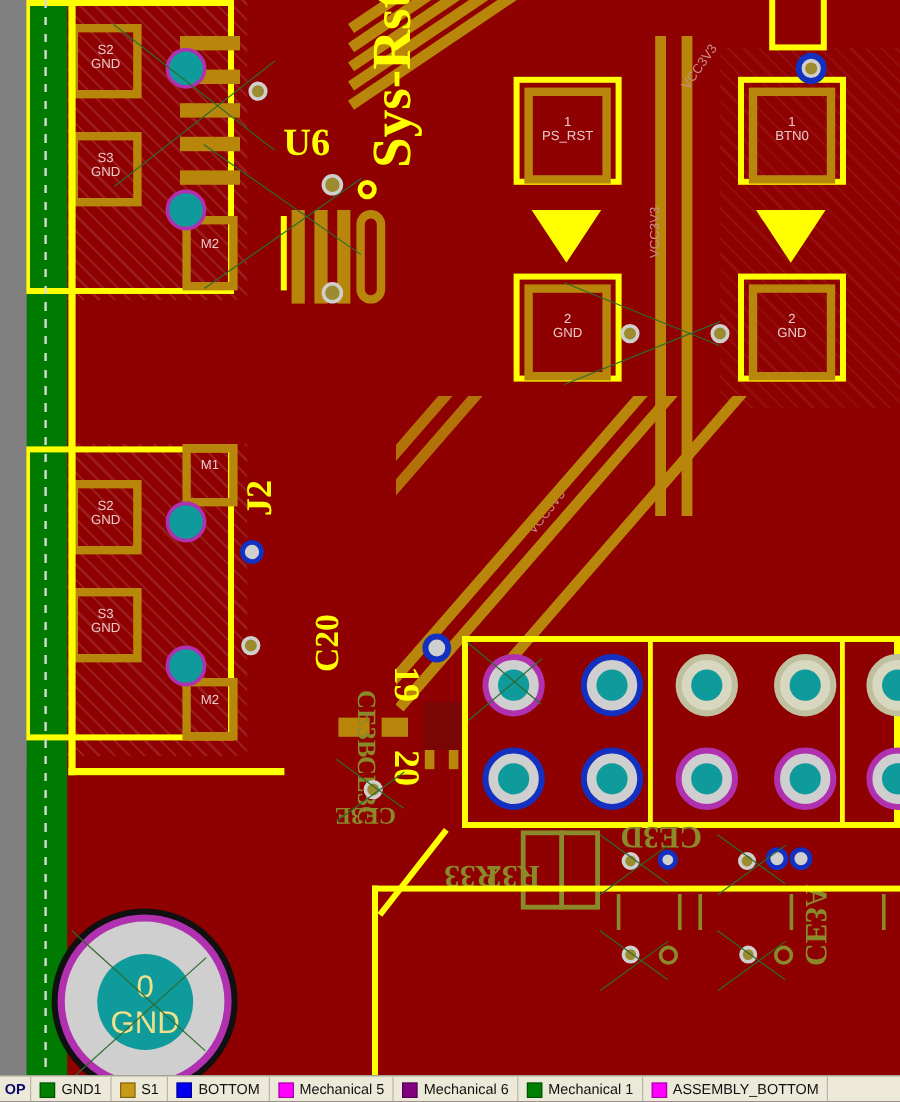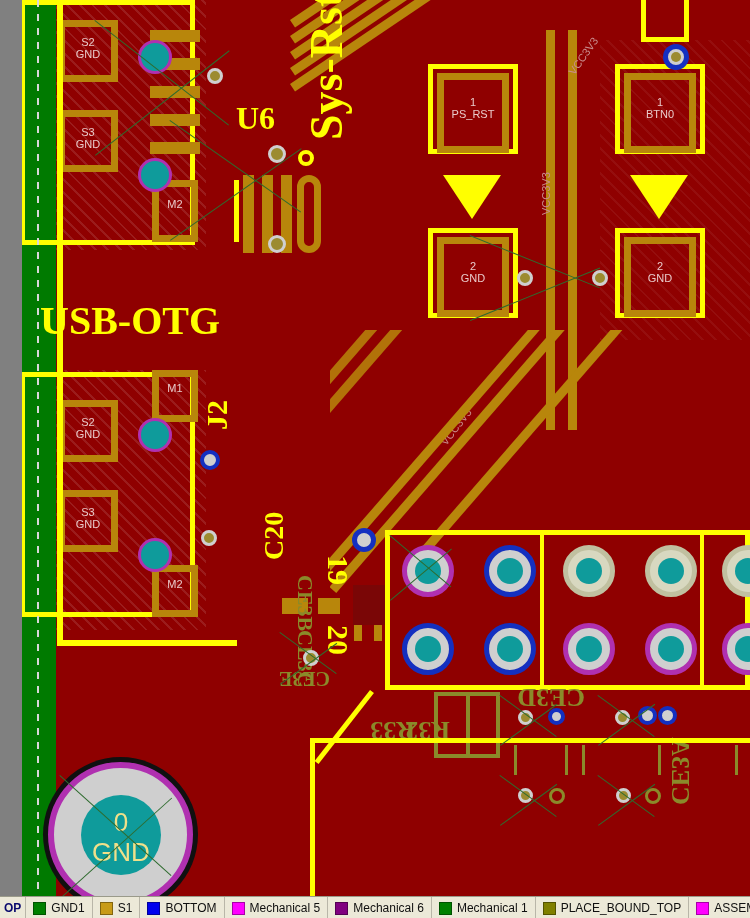--- a/index.html
+++ b/index.html
@@ -135,21 +135,20 @@
     <div class="via" style="left:671px;top:52px;width:10px;height:10px;background:#9c8b2f;"></div>
 
     <div class="trace" style="left:546px;top:30px;width:9px;height:400px;"></div>
     <div class="trace" style="left:568px;top:30px;width:9px;height:400px;"></div>
     <div class="net-txt" style="left:540px;top:215px;transform:rotate(-90deg);transform-origin:left top;">VCC3V3</div>
     <div class="net-txt" style="left:566px;top:70px;transform:rotate(-55deg);transform-origin:left top;">VCC3V3</div>
 
     <div class="via" style="left:517px;top:270px;width:16px;height:16px;border:3px solid #cfcfcf;background:#9c8b2f;"></div>
     <div class="via" style="left:592px;top:270px;width:16px;height:16px;border:3px solid #cfcfcf;background:#9c8b2f;"></div>
 
-    <div class="yellow-txt" style="left:40px;top:297px;font-size:40px;">USB-OTG</div>
     <div class="ypad" style="left:20px;top:372px;width:175px;height:245px;"></div>
     <div class="opad" style="left:58px;top:400px;width:60px;height:62px;"></div>
     <div class="silk" style="left:58px;top:416px;width:60px;">
       <div>S2</div>
         <div>GND</div>
     </div>
     <div class="opad" style="left:58px;top:490px;width:60px;height:62px;"></div>
     <div class="silk" style="left:58px;top:506px;width:60px;">
       <div>S3</div>
         <div>GND</div>
@@ -301,22 +300,18 @@
       </div>
       <div class="ltab">
         <span class="sw" style="background: rgb(128, 0, 128);"></span>
         <span>Mechanical 6</span>
       </div>
       <div class="ltab">
         <span class="sw" style="background: rgb(0, 128, 0);"></span>
         <span>Mechanical 1</span>
       </div>
       <div class="ltab">
-        <span class="sw" style="background: rgb(128, 128, 0);"></span>
-        <span>PLACE_BOUND_TOP</span>
-      </div>
-      <div class="ltab">
         <span class="sw" style="background: rgb(255, 0, 255);"></span>
         <span>ASSEMBLY_BOTTOM</span>
       </div>
     </div>
 
 </div>
 
 </body></html>

